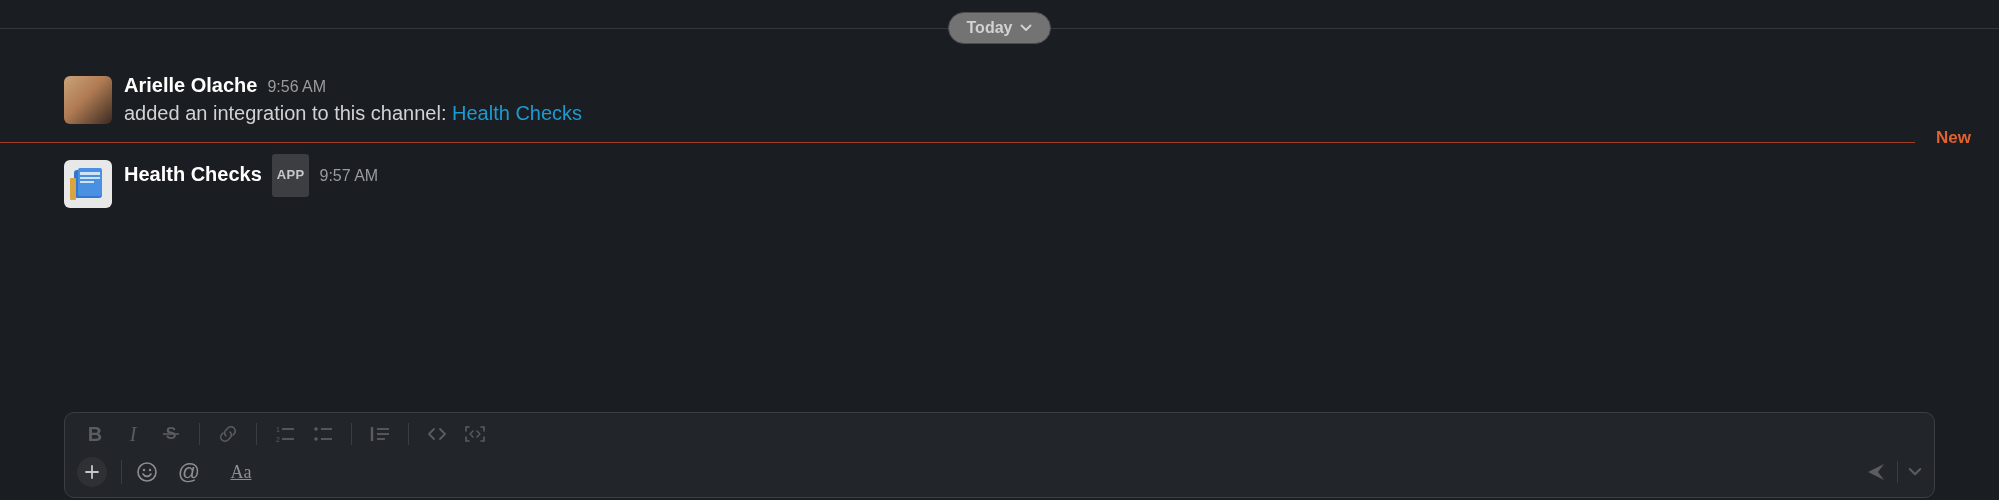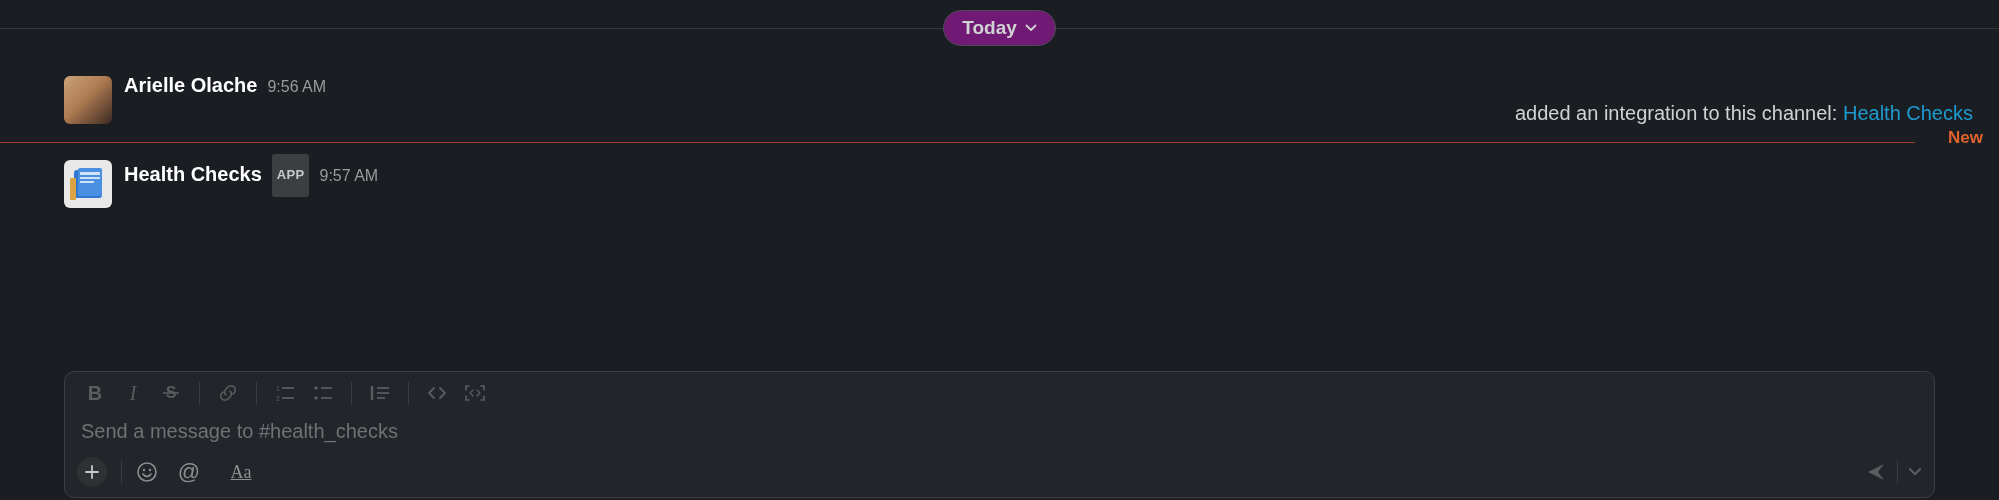--- a/index.html
+++ b/index.html
@@ -31,38 +31,37 @@
   }
   .date-divider::before {
     content: "";
     position: absolute;
     left: 0; right: 0; top: 50%;
     height: 1px;
     background: #35373b;
   }
   .date-pill {
     position: relative;
-    background: #701a75;
+    background: #737373;
     border: 1px solid #4a4c50;
     border-radius: 24px;
     padding: 6px 18px;
-    font-size: 19px;
+    font-size: 16px;
     font-weight: 700;
     color: #d1d2d3;
     display: flex;
     align-items: center;
     gap: 8px;
     cursor: pointer;
   }
   .date-pill svg { fill: #d1d2d3; }
 
   
   .messages {
     padding: 20px 0 0 0;
-    text-align: right;
   }
   .msg {
     display: flex;
     padding: 4px 26px 4px 64px;
     gap: 12px;
   }
   .avatar {
     width: 48px;
     height: 48px;
     border-radius: 6px;
@@ -124,21 +123,21 @@
     position: absolute;
     left: 0;
     right: 84px;
     top: 50%;
     height: 1px;
     background: #d04a2a;
     opacity: .75;
   }
   .new-label {
     position: absolute;
-    right: 16px;
+    right: 28px;
     top: -10px;
     color: #e0632f;
     font-size: 17px;
     font-weight: 700;
   }
 
   
   .composer-wrap {
     position: absolute;
     left: 64px;
@@ -311,21 +310,20 @@
           </svg>
       </div>
       <div class="tb-btn">
         <svg width="24" height="20" viewBox="0 0 24 20">
             <path d="M6 3H3v4M18 3h3v4M6 17H3v-4M18 17h3v-4" stroke="#5a5c60" stroke-width="1.6" fill="none" stroke-linecap="round"></path>
             <path d="M10 7l-3 3 3 3M14 7l3 3-3 3" stroke="#5a5c60" stroke-width="1.4" fill="none" stroke-linecap="round" stroke-linejoin="round"></path>
           </svg>
       </div>
     </div>
 
-    <div class="composer-input" contenteditable="true" style="">Send a message to #health_checks</div>
 
     <div class="composer-strip">
       <div class="strip-left">
         <div class="plus-btn">
           <svg width="16" height="16" viewBox="0 0 16 16">
               <path d="M8 2v12M2 8h12" stroke="#c7c8ca" stroke-width="1.8" stroke-linecap="round"></path>
             </svg>
         </div>
         <div class="strip-sep"></div>
         <div class="strip-icon">

